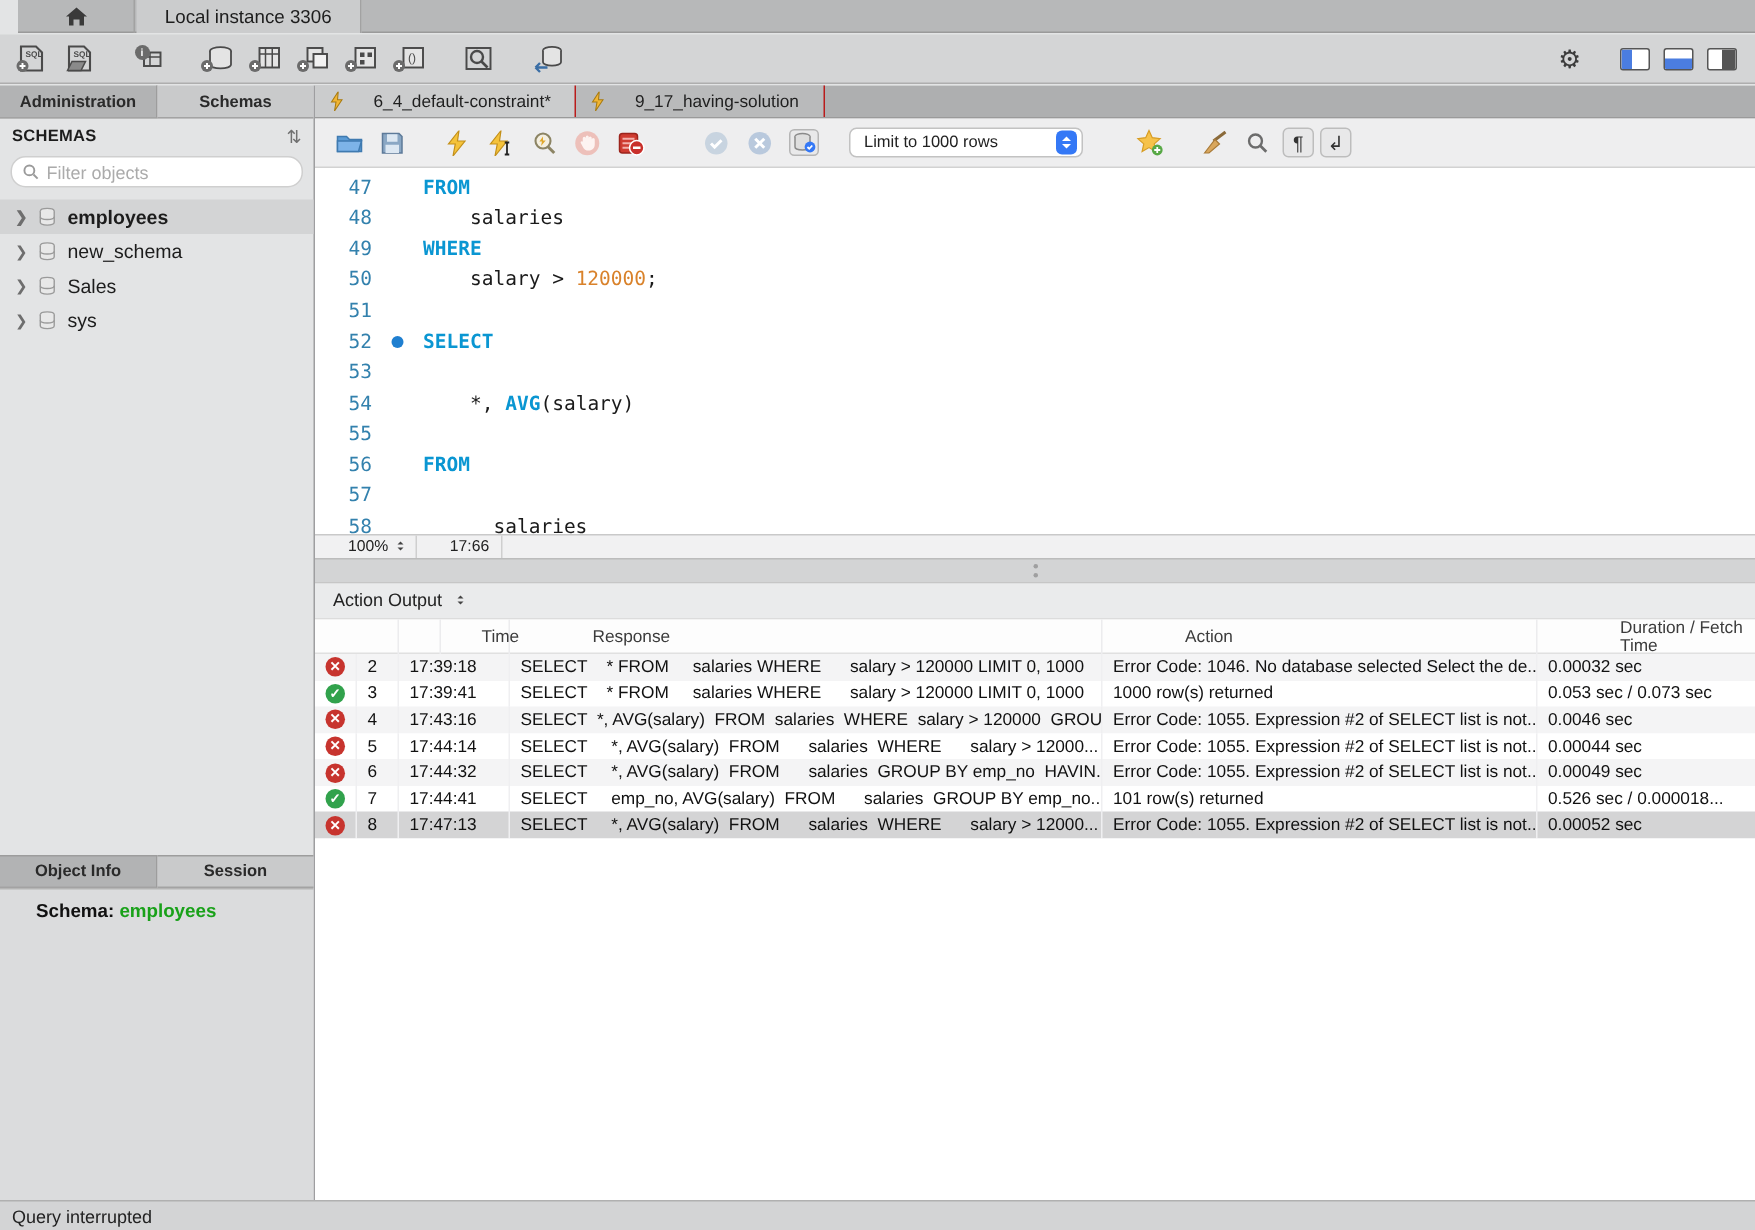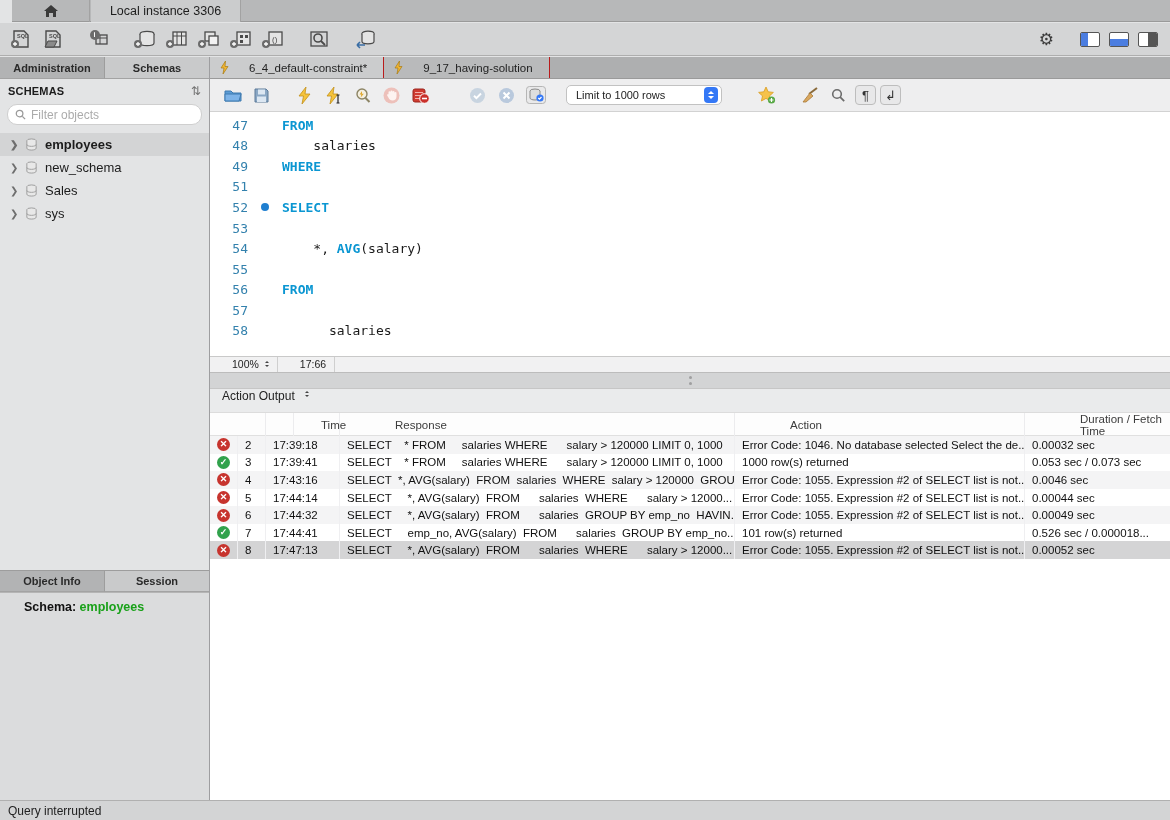--- a/index.html
+++ b/index.html
@@ -84,21 +84,21 @@
   .mini-stepper { display:flex; flex-direction:column; line-height:0; }
   .mini-stepper i { border:2.5px solid transparent; display:block; }
   .mini-stepper i.up { border-bottom-color:#444; margin-bottom:1px; }
   .mini-stepper i.dn { border-top-color:#444; margin-top:1px; }
 
   
   .splitter { height:17px; flex:none; background:#d3d4d5; border-top:1px solid #bcbcbc; border-bottom:1px solid #c6c6c6; display:flex; align-items:center; justify-content:center; flex-direction:column; gap:3px; }
   .splitter .d { width:3px; height:3px; border-radius:50%; background:#9f9fa0; }
 
   
-  .output-header { height:24px; flex:none; background:#eaebec; display:flex; align-items:flex-start; padding-left:12px; gap:10px; border-bottom:1px solid #dcdcdc; }
+  .output-header { height:24px; flex:none; background:#eaebec; display:flex; align-items:center; padding-left:12px; gap:10px; border-bottom:1px solid #dcdcdc; }
   .output-header .olabel { font-size:12px; color:#222; }
   .ohead { height:23px; flex:none; background:#fdfdfd; border-bottom:1px solid #e0e0e0; font-size:11.5px; color:#3c3c3c; }
   .ohead, .orow { display:grid; grid-template-columns:28px 28px 74px 395px 290px 1fr; align-items:center; }
   .ohead span { padding-left:7px; height:100%; display:flex; align-items:center; border-right:1px solid #ececee;margin-left:48px; }
   .ohead span:last-child { border-right:none; }
   .orow { height:17.6px; font-size:11.5px; color:#111; background:#fff; }
   .orow.alt { background:#f4f4f5; }
   .orow.selected { background:#d4d4d5; }
   .orow > span { padding-left:7px; overflow:hidden; white-space:pre; height:100%; display:flex; align-items:center; border-right:1px solid #efeff1; }
   .orow > span:last-child { border-right:none; }
@@ -426,20 +426,21 @@
           </svg>
       </span>
       <span class="boxed">¶</span>
       <span class="boxed">↲</span>
     </div>
 
     <div class="code-area">
         <div class="cline"><span class="ln">47</span><span class="mk"></span><span class="ctext"><span class="tok-kw">FROM</span></span></div>
         <div class="cline"><span class="ln">48</span><span class="mk"></span><span class="ctext"><span class="tok-pl">    salaries</span></span></div>
         <div class="cline"><span class="ln">49</span><span class="mk"></span><span class="ctext"><span class="tok-kw">WHERE</span></span></div>
+        <div class="cline"><span class="ln">50</span><span class="mk"></span><span class="ctext"><span class="tok-pl">    salary &gt; </span><span class="tok-num">120000</span><span class="tok-pl">;</span></span></div>
         <div class="cline"><span class="ln">51</span><span class="mk"></span><span class="ctext"></span></div>
         <div class="cline"><span class="ln">52</span><span class="mk"><span class="dot"></span></span><span class="ctext"><span class="tok-kw">SELECT</span></span></div>
         <div class="cline"><span class="ln">53</span><span class="mk"></span><span class="ctext"></span></div>
         <div class="cline"><span class="ln">54</span><span class="mk"></span><span class="ctext"><span class="tok-pl">    *, </span><span class="tok-kw">AVG</span><span class="tok-pl">(salary)</span></span></div>
         <div class="cline"><span class="ln">55</span><span class="mk"></span><span class="ctext"></span></div>
         <div class="cline"><span class="ln">56</span><span class="mk"></span><span class="ctext"><span class="tok-kw">FROM</span></span></div>
         <div class="cline"><span class="ln">57</span><span class="mk"></span><span class="ctext"></span></div>
         <div class="cline"><span class="ln">58</span><span class="mk"></span><span class="ctext"><span class="tok-pl">      salaries</span></span></div>
       </div>
 

